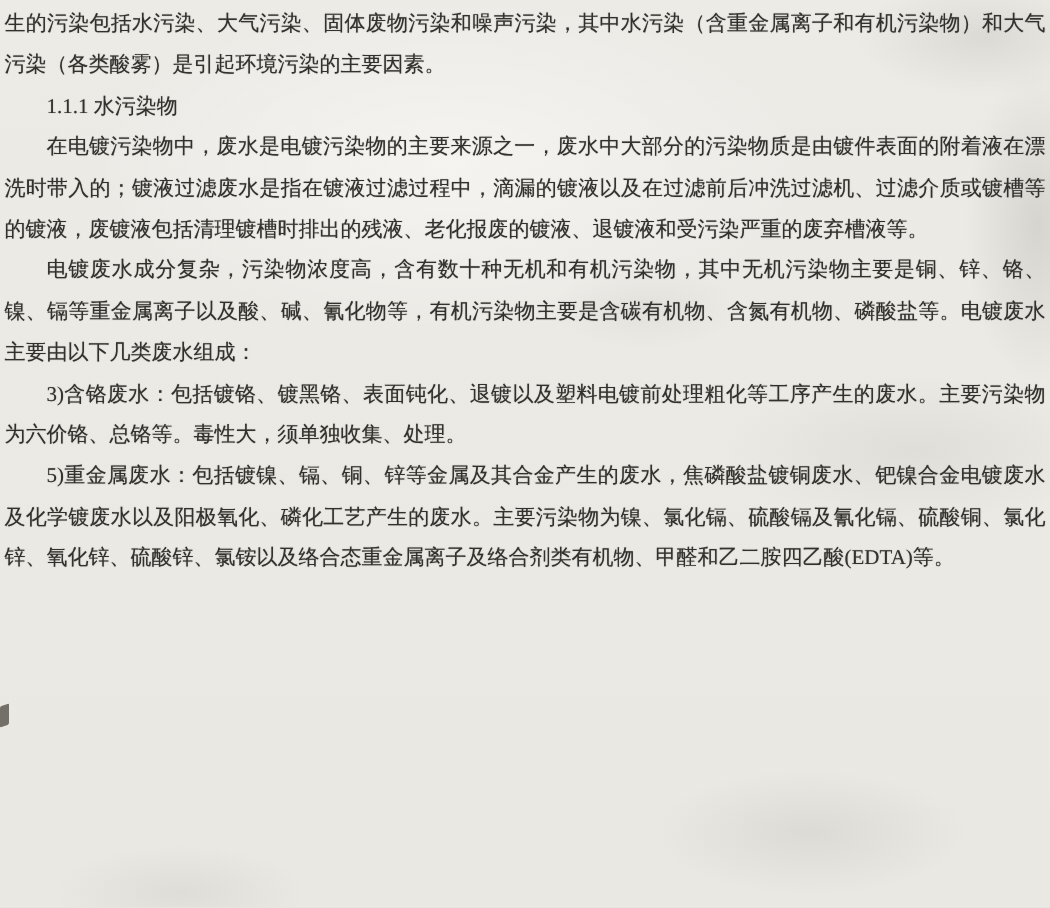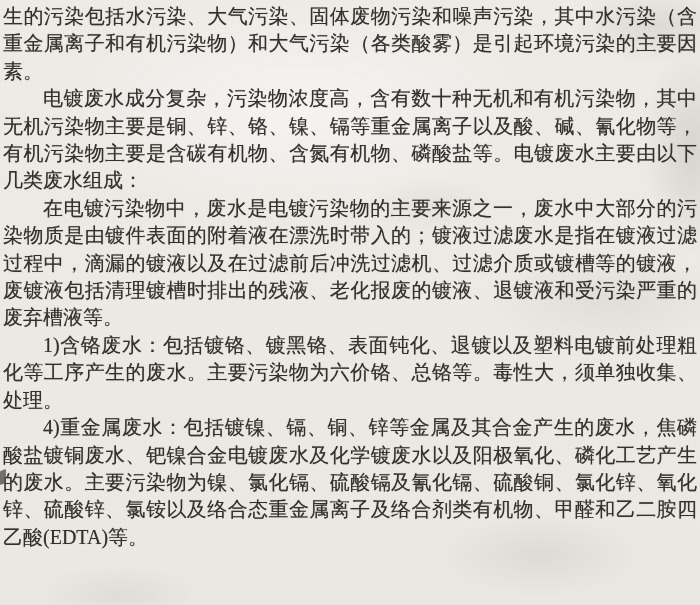--- a/index.html
+++ b/index.html
@@ -8,21 +8,21 @@
     background: #e6e4df;
   }
   .page {
     position: relative;
     width: 700px;
     height: 605px;
     box-sizing: border-box;
     padding: 3px 3px 0 3px;
     overflow: hidden;
     font-family: "Liberation Serif", "DejaVu Serif", serif;
-    font-size: 20px;
+    font-size: 14px;
     line-height: 27.4px;
     color: #33312d;
     text-align: justify;
     background:
       radial-gradient(ellipse 120px 55px at 655px 25px, rgba(152,150,145,0.20), transparent 70%),
       radial-gradient(ellipse 70px 150px at 692px 150px, rgba(148,146,141,0.25), transparent 70%),
       radial-gradient(ellipse 180px 70px at 610px 300px, rgba(152,150,145,0.14), transparent 70%),
       radial-gradient(ellipse 150px 60px at 540px 555px, rgba(148,146,141,0.16), transparent 70%),
       radial-gradient(ellipse 120px 45px at 120px 595px, rgba(148,146,141,0.13), transparent 70%),
       radial-gradient(ellipse 90px 40px at 430px 205px, rgba(152,150,145,0.10), transparent 70%),
@@ -54,28 +54,29 @@
     opacity: 0.8;
   }
 </style>
 </head>
 <body>
 
 <div class="page">
 
   <p class="cont">生的污染包括水污染、大气污染、固体废物污染和噪声污染，其中水污染（含重金属离子和有机污染物）和大气污染（各类酸雾）是引起环境污染的主要因素。</p>
 
+  <p class="heading">1.1.1 水污染物</p>
+
+  <p class="para">在电镀污染物中，废水是电镀污染物的主要来源之一，废水中大部分的污染物质是由镀件表面的附着液在漂洗时带入的；镀液过滤废水是指在镀液过滤过程中，滴漏的镀液以及在过滤前后冲洗过滤机、过滤介质或镀槽等的镀液，废镀液包括清理镀槽时排出的残液、老化报废的镀液、退镀液和受污染严重的废弃槽液等。</p>
 
   <p class="para">电镀废水成分复杂，污染物浓度高，含有数十种无机和有机污染物，其中无机污染物主要是铜、锌、铬、镍、镉等重金属离子以及酸、碱、氰化物等，有机污染物主要是含碳有机物、含氮有机物、磷酸盐等。电镀废水主要由以下几类废水组成：</p>
 
-  <p class="para">在电镀污染物中，废水是电镀污染物的主要来源之一，废水中大部分的污染物质是由镀件表面的附着液在漂洗时带入的；镀液过滤废水是指在镀液过滤过程中，滴漏的镀液以及在过滤前后冲洗过滤机、过滤介质或镀槽等的镀液，废镀液包括清理镀槽时排出的残液、老化报废的镀液、退镀液和受污染严重的废弃槽液等。</p>
 
 
+  <p class="para">3)含铬废水：包括镀铬、镀黑铬、表面钝化、退镀以及塑料电镀前处理粗化等工序产生的废水。主要污染物为六价铬、总铬等。毒性大，须单独收集、处理。</p>
 
-  <p class="para">1)含铬废水：包括镀铬、镀黑铬、表面钝化、退镀以及塑料电镀前处理粗化等工序产生的废水。主要污染物为六价铬、总铬等。毒性大，须单独收集、处理。</p>
-
-  <p class="para">4)重金属废水：包括镀镍、镉、铜、锌等金属及其合金产生的废水，焦磷酸盐镀铜废水、钯镍合金电镀废水及化学镀废水以及阳极氧化、磷化工艺产生的废水。主要污染物为镍、氯化镉、硫酸镉及氰化镉、硫酸铜、氯化锌、氧化锌、硫酸锌、氯铵以及络合态重金属离子及络合剂类有机物、甲醛和乙二胺四乙酸(EDTA)等。</p>
+  <p class="para">5)重金属废水：包括镀镍、镉、铜、锌等金属及其合金产生的废水，焦磷酸盐镀铜废水、钯镍合金电镀废水及化学镀废水以及阳极氧化、磷化工艺产生的废水。主要污染物为镍、氯化镉、硫酸镉及氰化镉、硫酸铜、氯化锌、氧化锌、硫酸锌、氯铵以及络合态重金属离子及络合剂类有机物、甲醛和乙二胺四乙酸(EDTA)等。</p>
 
 
 
   <div class="edge-artifact"></div>
 
 </div>
 
 </body></html>

